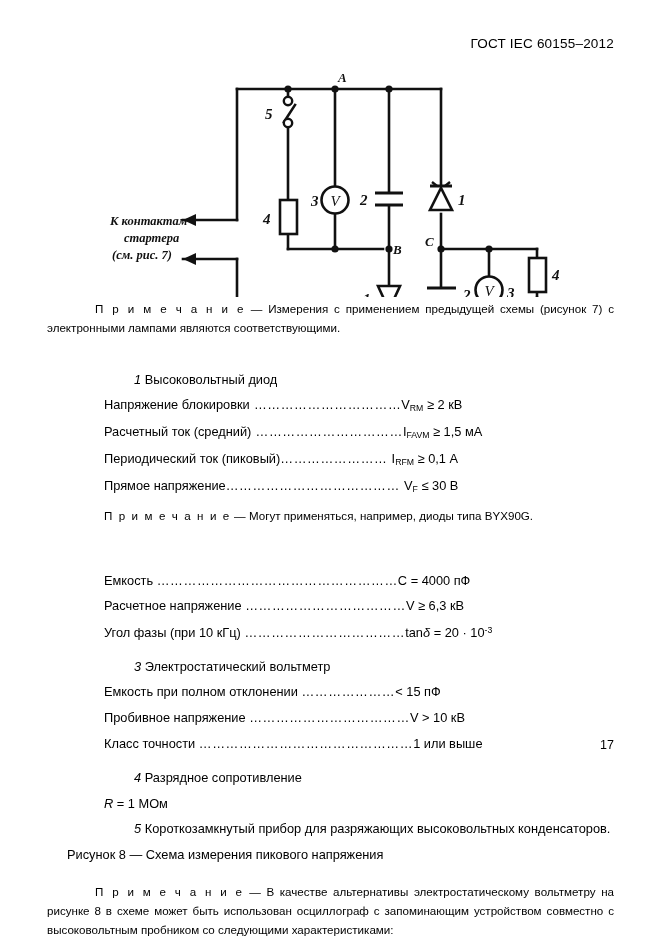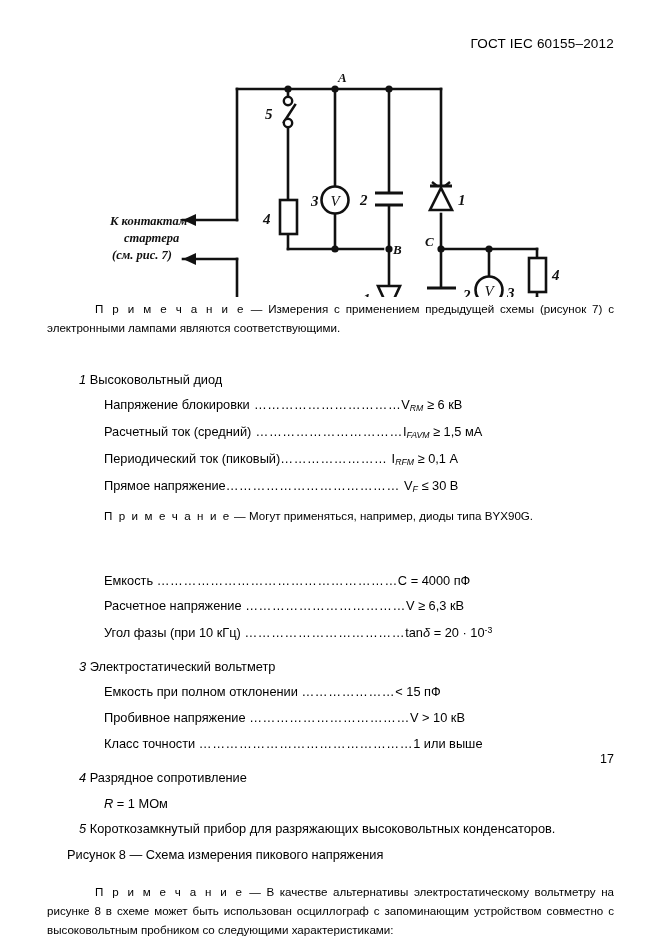--- a/index.html
+++ b/index.html
@@ -77,50 +77,49 @@
     white-space: nowrap;
   }
   .gap-sm { height: 13px; }
   .gap-md { height: 21px; }
   .gap-xl { height: 36px; }
   .indent {
     margin-left: 57px;
   }
   .item-head {
     font-size: 12.8px;
-    margin-left: 32px;
+    margin-left: 87px;
     white-space: nowrap;
   }
   .item-num {
     font-style: italic;
   }
   sub {
     font-size: 0.68em;
     vertical-align: -0.25em;
-    font-style: italic;
   }
   sup {
     font-size: 0.68em;
     vertical-align: 0.42em;
   }
   .ital { font-style: italic; }
   .caption {
     font-size: 12.8px;
     text-align: left;
     margin-left: 20px;
   }
   
   .dots {
     letter-spacing: 0.6px;
   }
   
   .page-num {
     position: absolute;
     right: 47px;
-    bottom: 42px;
+    bottom: 56px;
     font-size: 12.5px;
   }
   .lbl {
     font-family: "Liberation Serif", serif;
     font-style: italic;
     font-weight: bold;
   }
 </style>
 </head>
 <body>
@@ -262,21 +261,21 @@
 
   <div class="body-block">
 
     <p class="note note-justify"><span class="note-sp">П р и м е ч а н и е</span><span> — Измерения с применением предыдущей схемы (рисунок 7) с электронными лампами являются соответствующими.</span></p>
 
     <div class="gap-xl"></div>
 
     <p class="item-head"><span class="item-num">1</span> <span>Высоковольтный диод</span></p>
 
     <div class="gap-sm"></div>
-    <p class="spec-line indent"><span>Напряжение блокировки</span><span class="dots"> ……………………………</span><span>V</span><sub>RM</sub><span> ≥ 6 кВ</span></p>
+    <p class="spec-line indent"><span>Напряжение блокировки</span><span class="dots"> ……………………………</span><span>V</span><sub>RM</sub><span> ≥ 2 кВ</span></p>
 
     <div class="gap-sm"></div>
     <p class="spec-line indent"><span>Расчетный ток (средний)</span><span class="dots"> ……………………………</span><span>I</span><sub>FAVM</sub><span> ≥ 1,5 мА</span></p>
 
     <div class="gap-sm"></div>
     <p class="spec-line indent"><span>Периодический ток (пиковый)</span><span class="dots">…………………… </span><span>I</span><sub>RFM</sub><span> ≥ 0,1 А</span></p>
 
     <div class="gap-sm"></div>
     <p class="spec-line indent"><span>Прямое напряжение</span><span class="dots">………………………………… </span><span>V</span><sub>F</sub><span> ≤ 30 В</span></p>
 

